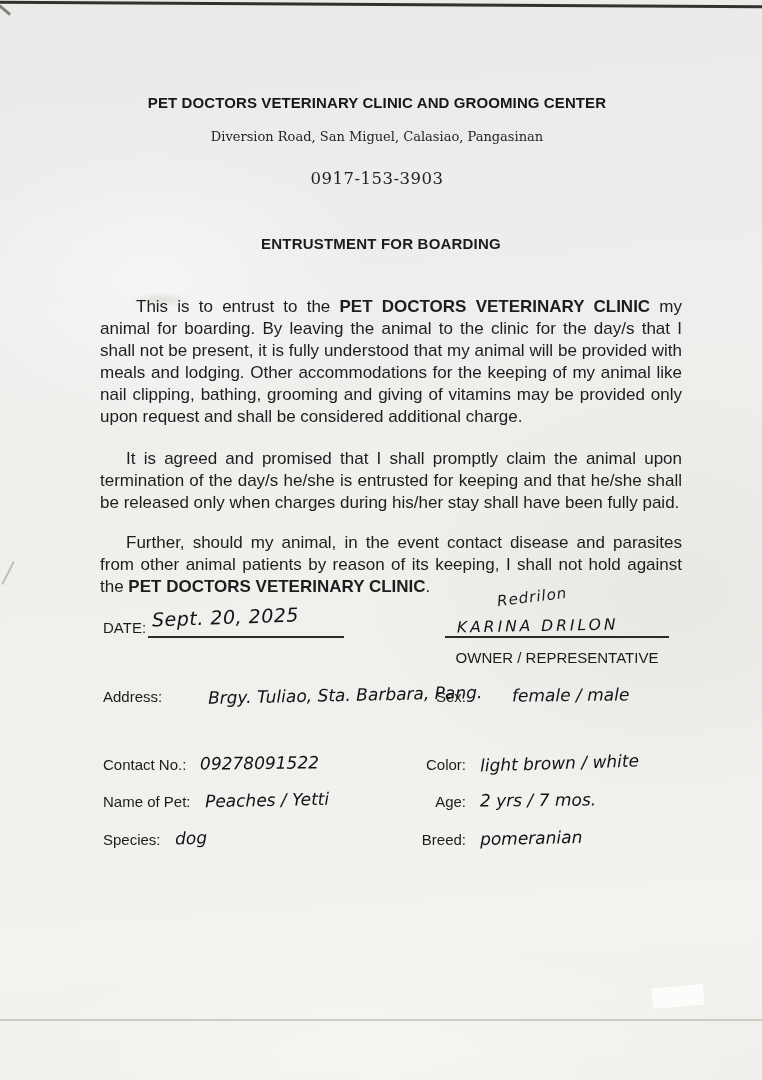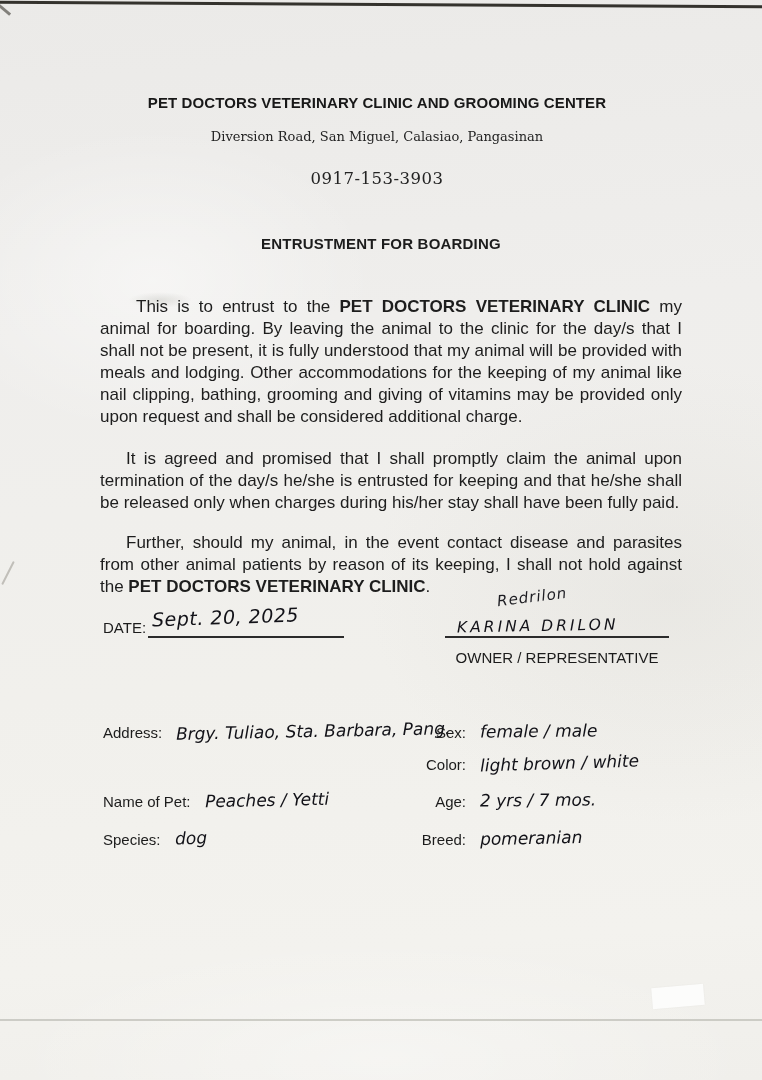--- a/index.html
+++ b/index.html
@@ -52,21 +52,21 @@
 
   .form-row{position:absolute;display:flex;align-items:flex-start;}
   .f-label{font-size:15px;color:#1c1c1c;white-space:nowrap;}
   .f-value{font-size:17px;margin-left:14px;white-space:nowrap;margin-top:-3px;}
   .rowL{left:103px;}
   .rowR{left:410px;}
   .rowR .f-label{display:inline-block;width:56px;text-align:right;}
   .rot-a{transform:rotate(-1.2deg);}
   .rot-b{transform:rotate(-.6deg);}
   .rot-c{transform:rotate(-1.8deg);}
-  .y1{top:724px;} .y2{top:756px;} .y3{top:793px;} .y4{top:831px;justify-content:center;}
+  .y1{top:688px;gap:32px;} .y2{top:756px;} .y3{top:793px;} .y4{top:831px;justify-content:center;}
 </style>
 </head>
 <body>
 
 <div class="paper">
   <div class="shading"></div>
   <div class="edge-top"></div>
   <div class="edge-top2"></div>
   <div class="edge-bottom"></div>
   <div class="crease-left"></div>
@@ -97,20 +97,24 @@
       <span class="hand sig-scribble">Redrilon</span>
       <span class="hand sig-name">KARINA DRILON</span>
     </div>
   </div>
   <div class="owner-rep">OWNER / REPRESENTATIVE</div>
 
   <div class="form-row rowL y1">
     <span class="f-label">Address:</span>
     <span class="hand f-value rot-a">Brgy. Tuliao, Sta. Barbara, Pang.</span>
   </div>
+  <div class="form-row rowL y2">
+    <span class="f-label">Contact No.:</span>
+    <span class="hand f-value rot-b">09278091522</span>
+  </div>
   <div class="form-row rowL y3">
     <span class="f-label">Name of Pet:</span>
     <span class="hand f-value rot-a">Peaches / Yetti</span>
   </div>
   <div class="form-row rowL y4">
     <span class="f-label">Species:</span>
     <span class="hand f-value rot-c">dog</span>
   </div>
 
   <div class="form-row rowR y1">

